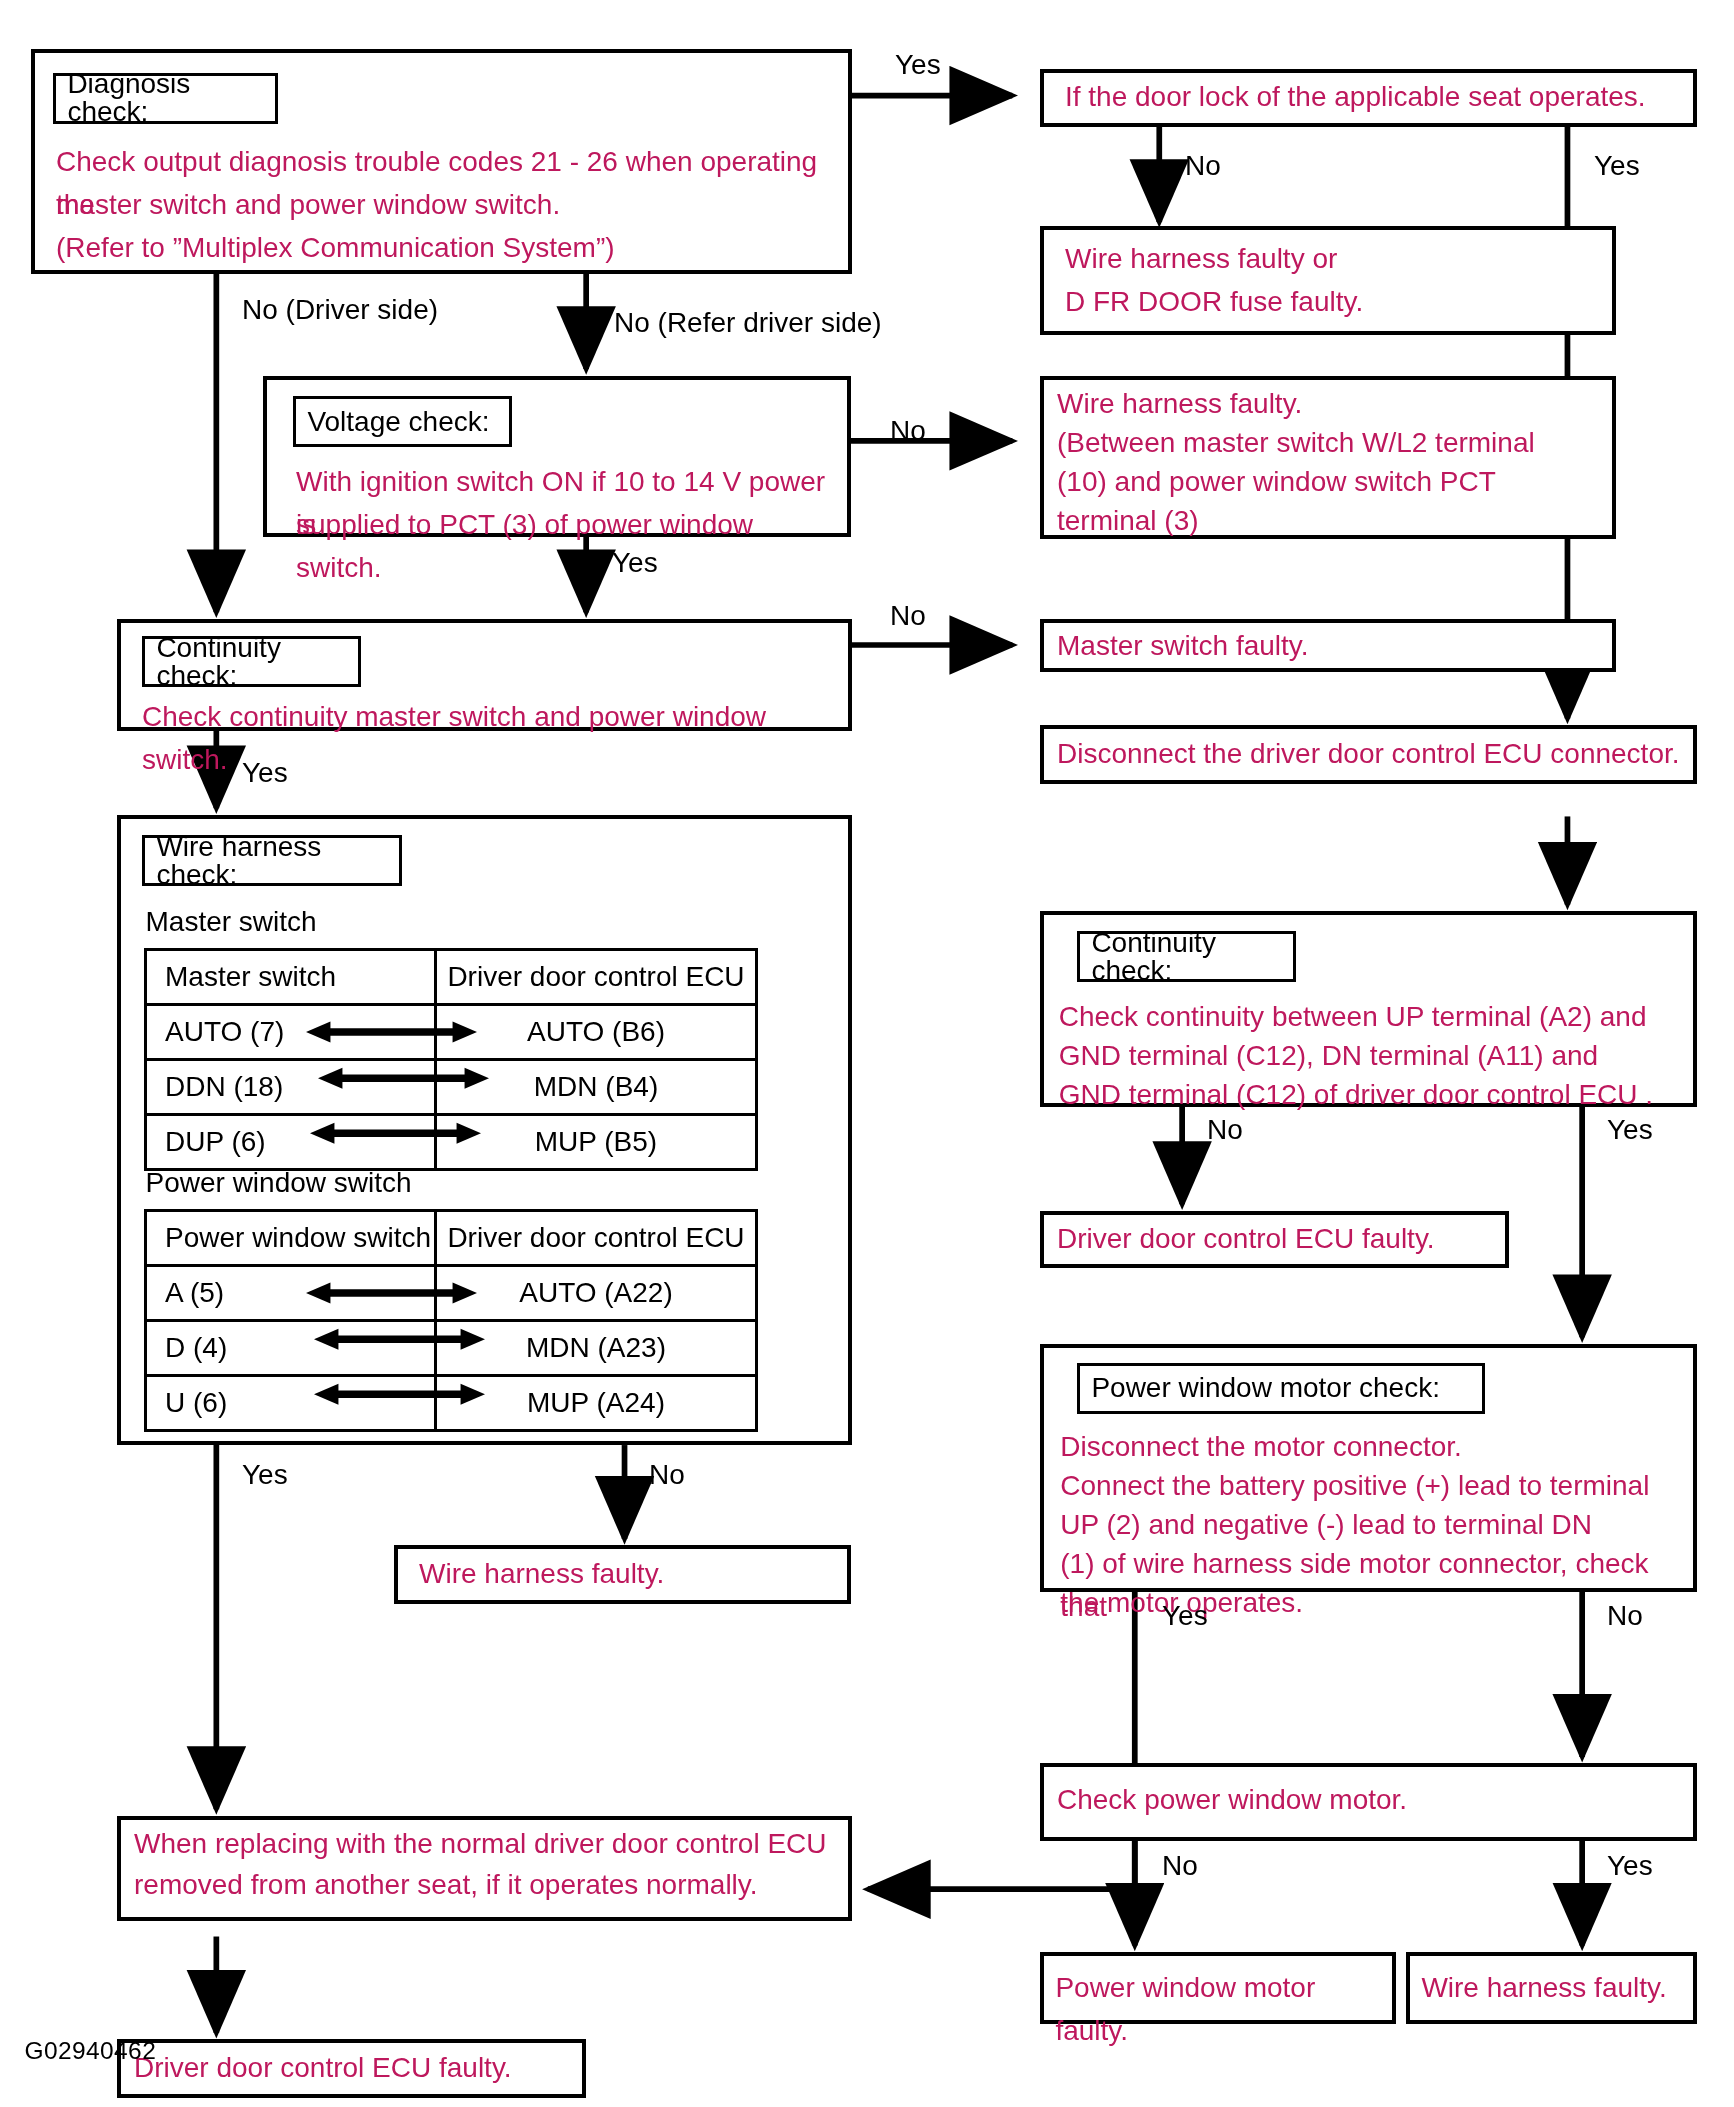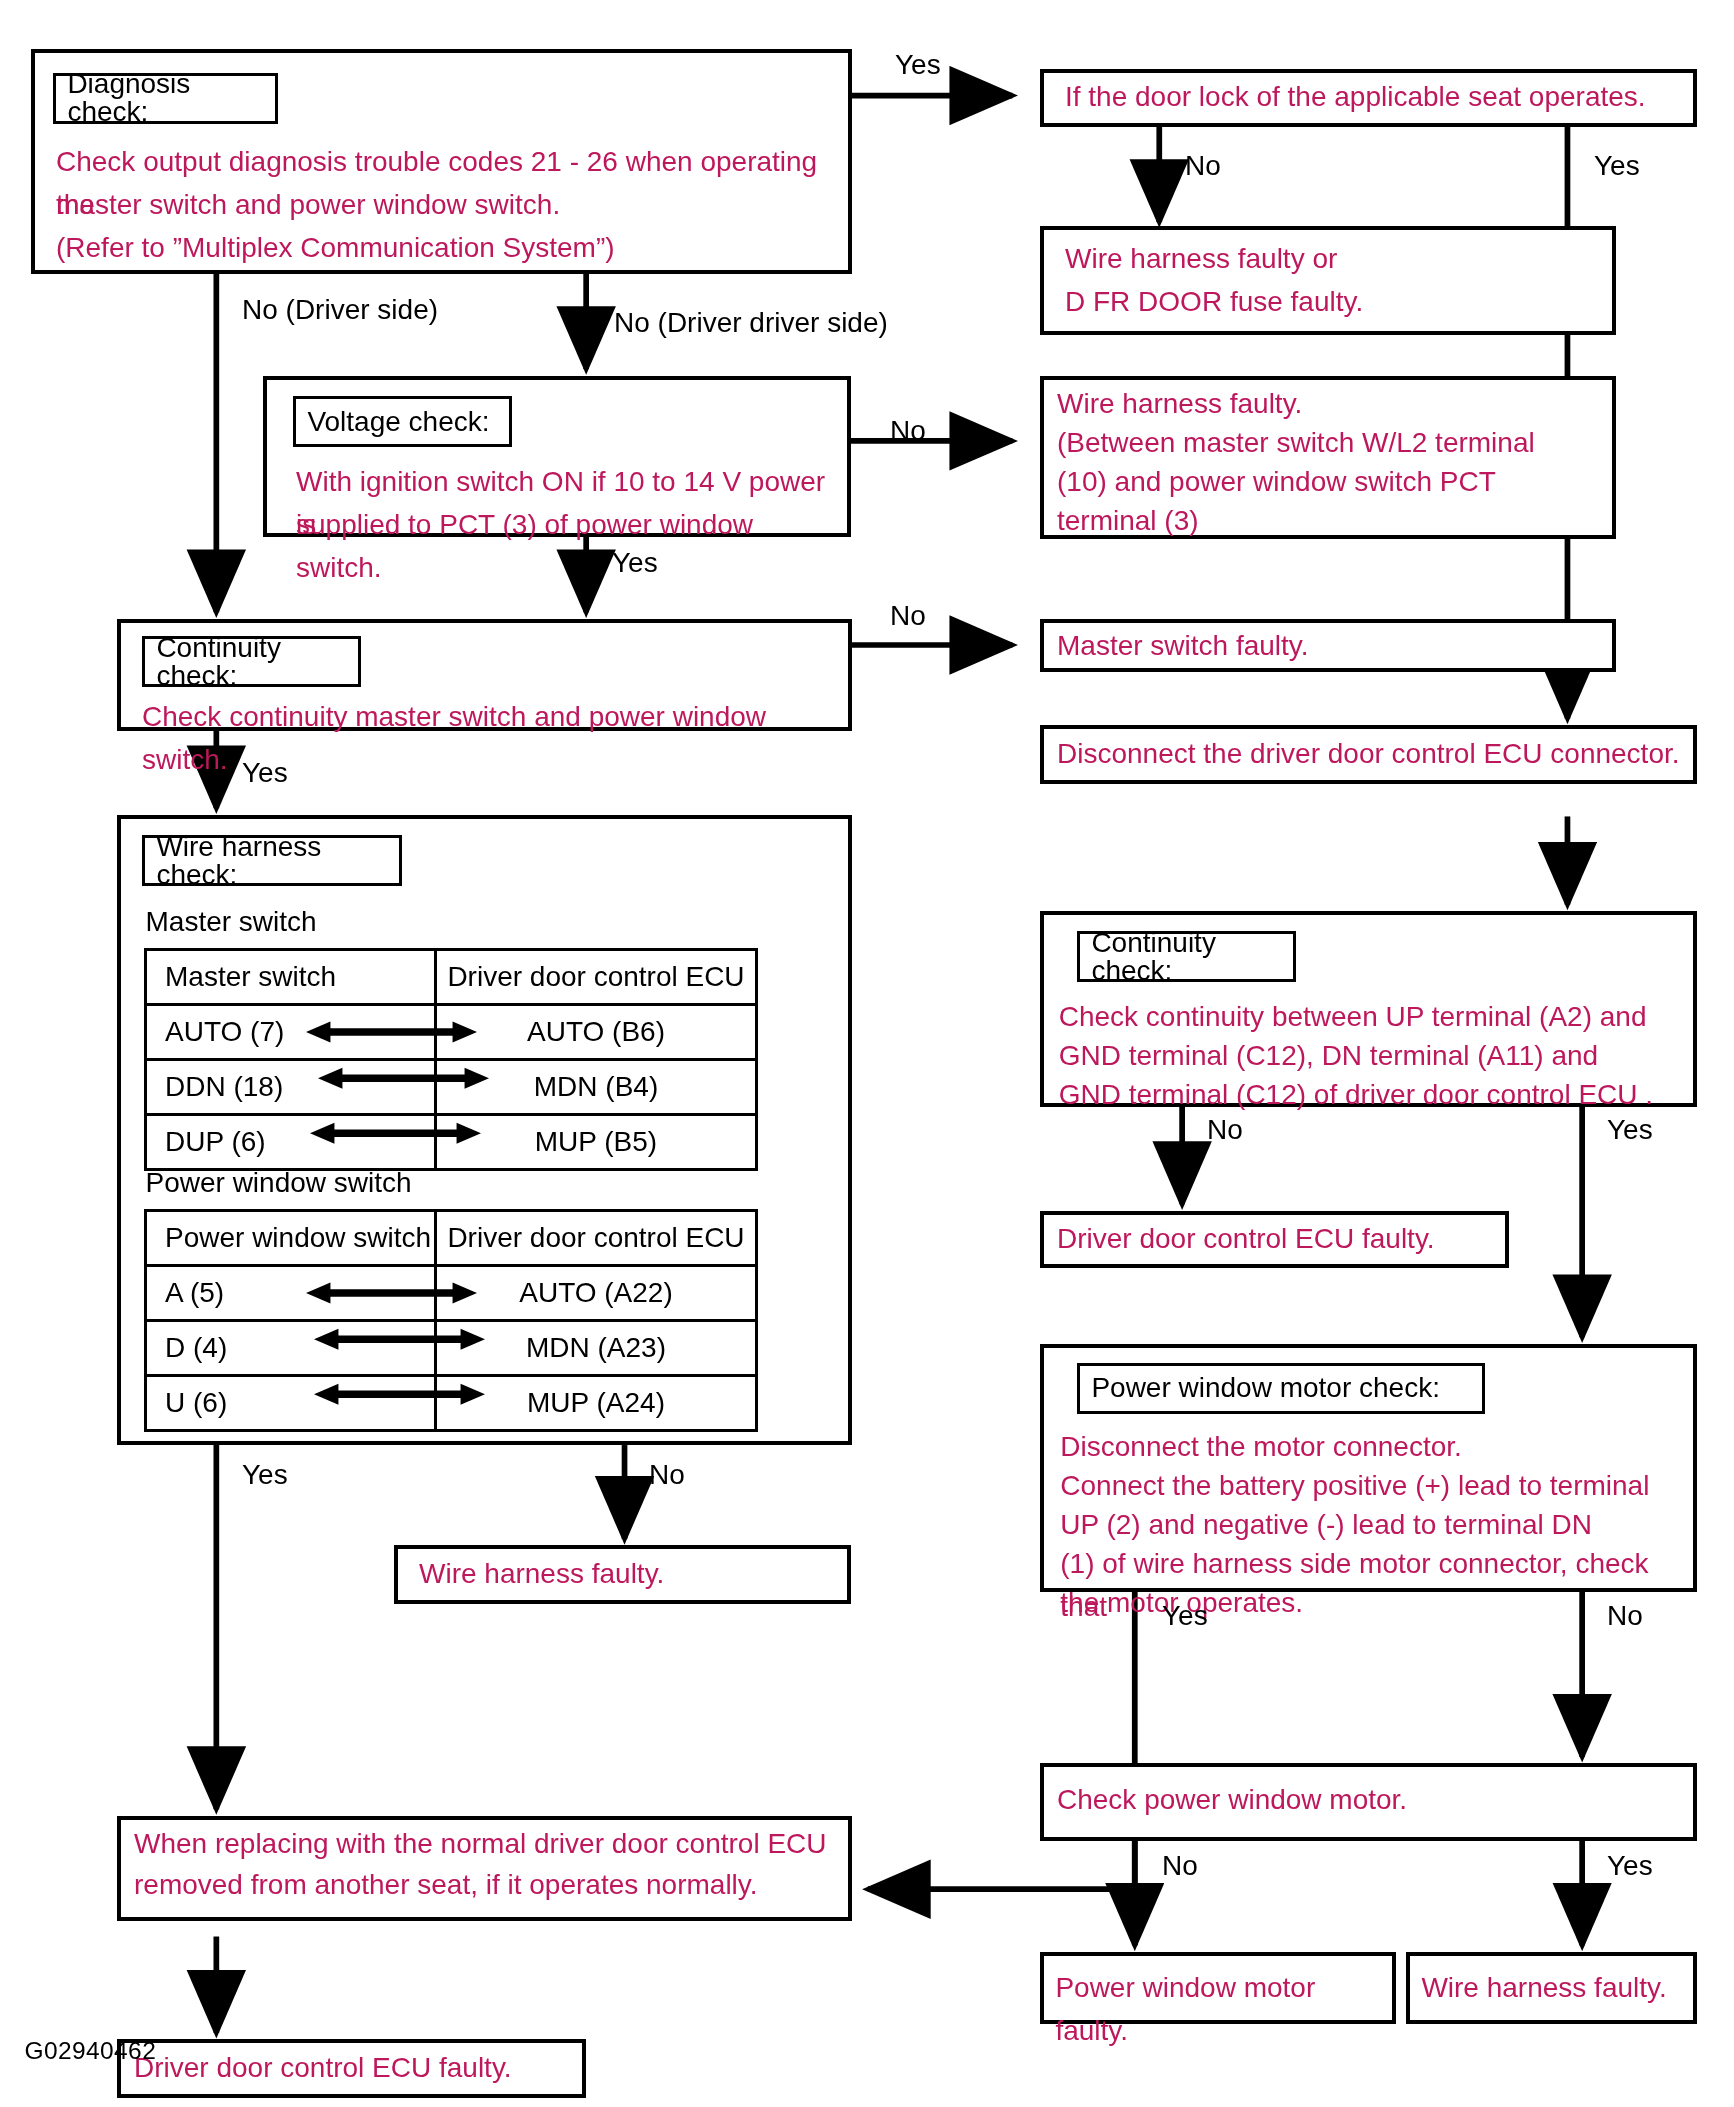--- a/index.html
+++ b/index.html
@@ -255,21 +255,21 @@
   </div>
 
   <div class="box" style="left:1406px;top:1952px;width:291px;height:72px;">
     <div class="txt" style="top:9.8px;left:11.4px;">Wire harness faulty.</div>
   </div>
 
   <div class="edgelabel" style="left:895px;top:51px;">Yes</div>
   <div class="edgelabel" style="left:1185px;top:152px;">No</div>
   <div class="edgelabel" style="left:1594px;top:152px;">Yes</div>
   <div class="edgelabel" style="left:242px;top:296px;">No (Driver side)</div>
-  <div class="edgelabel" style="left:614px;top:309px;">No (Driver driver side)</div>
+  <div class="edgelabel" style="left:614px;top:309px;">No (Refer driver side)</div>
   <div class="edgelabel" style="left:890px;top:417px;">No</div>
   <div class="edgelabel" style="left:612px;top:549px;">Yes</div>
   <div class="edgelabel" style="left:890px;top:602px;">No</div>
   <div class="edgelabel" style="left:242px;top:759px;">Yes</div>
   <div class="edgelabel" style="left:1207px;top:1116px;">No</div>
   <div class="edgelabel" style="left:1607px;top:1116px;">Yes</div>
   <div class="edgelabel" style="left:242px;top:1461px;">Yes</div>
   <div class="edgelabel" style="left:649px;top:1461px;">No</div>
   <div class="edgelabel" style="left:1162px;top:1602px;">Yes</div>
   <div class="edgelabel" style="left:1607px;top:1602px;">No</div>

